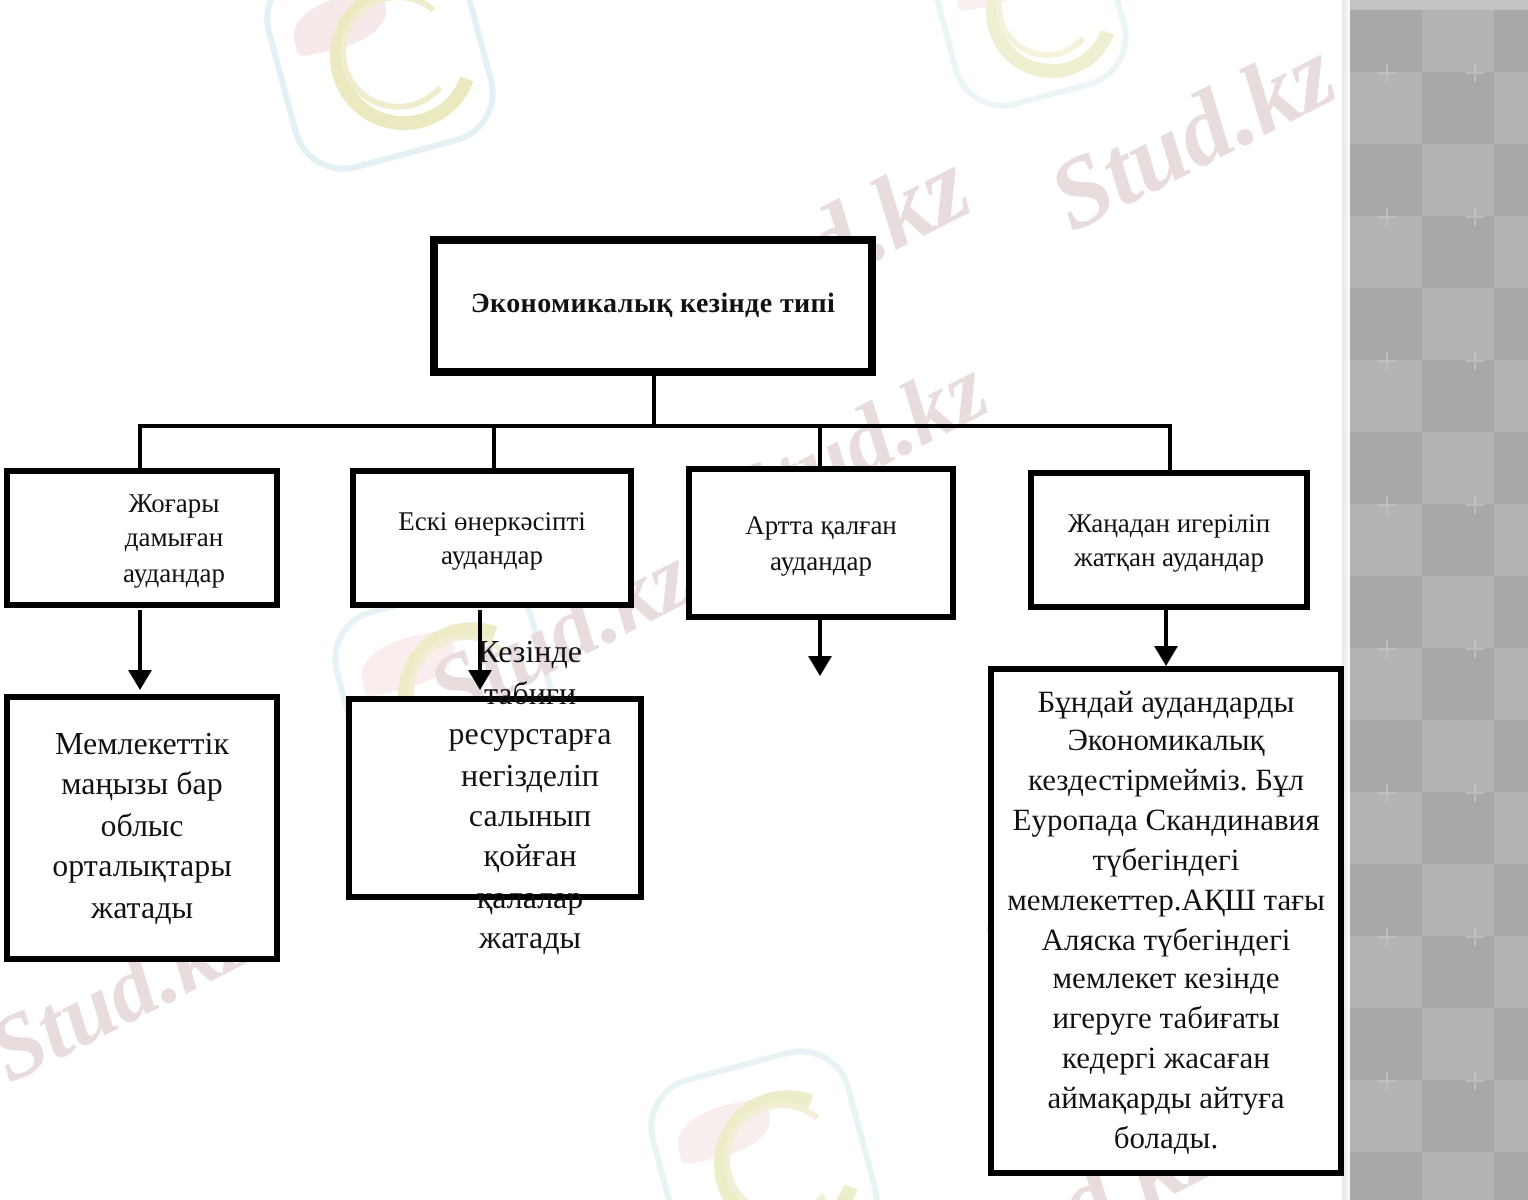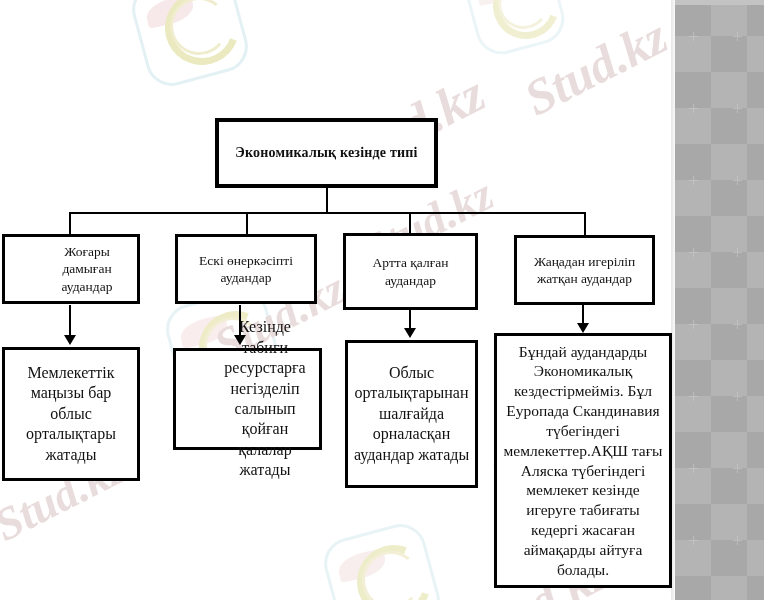--- a/index.html
+++ b/index.html
@@ -249,23 +249,20 @@
   </div>
 
   <div class="node lvl3" style="left:2px; top:347px; width:138px; height:134px;">
     <span class="txt">Мемлекеттік маңызы бар облыс орталықтары жатады</span>
   </div>
 
   <div class="node lvl3" style="left:173px; top:348px; width:149px; height:102px;padding-left:35px;">
     <span class="txt">Кезінде табиғи ресурстарға негізделіп салынып қойған қалалар жатады</span>
   </div>
 
-  <div class="node lvl3" style="left:345px; top:340px; width:133px; height:148px;">
-    <span class="txt">Облыс орталықтарынан шалғайда орналасқан аудандар жатады</span>
-  </div>
 
   <div class="node wide" style="left:494px; top:333px; width:178px; height:255px;">
     <span class="txt">Бұндай аудандарды Экономикалық кездестірмейміз. Бұл Еуропада Скандинавия түбегіндегі мемлекеттер.АҚШ тағы Аляска түбегіндегі мемлекет кезінде игеруге табиғаты кедергі жасаған аймақарды айтуға болады.</span>
   </div>
 
   <div class="page-edge-shadow"></div>
   <div class="pattern-margin">
     <div class="sparkle" style="left:14px; top:32px;"></div>
     <div class="sparkle" style="left:58px; top:32px;"></div>
     <div class="sparkle" style="left:14px; top:104px;"></div>

